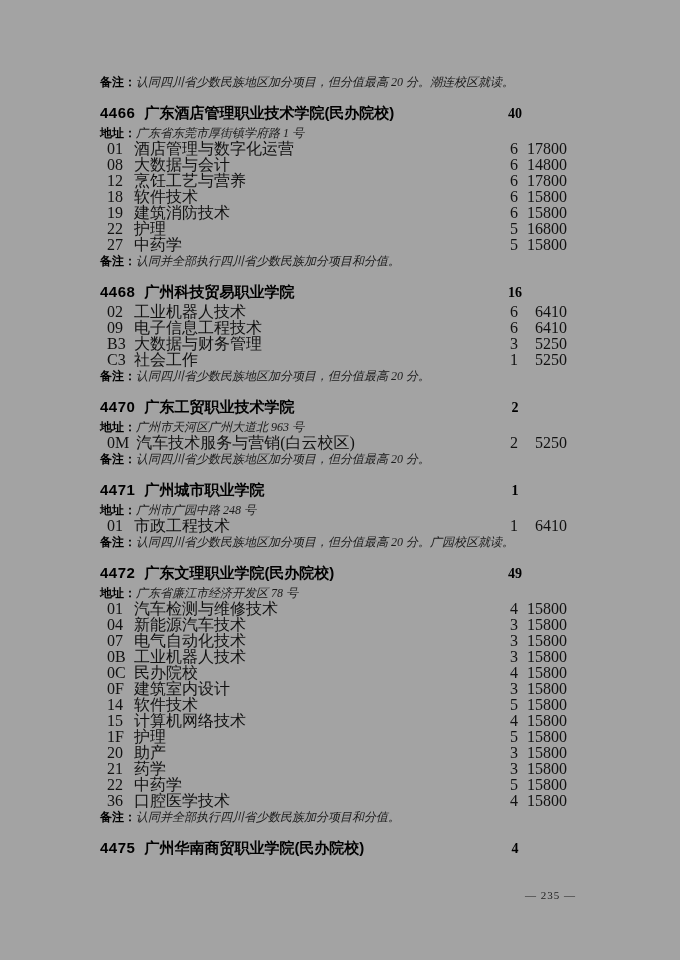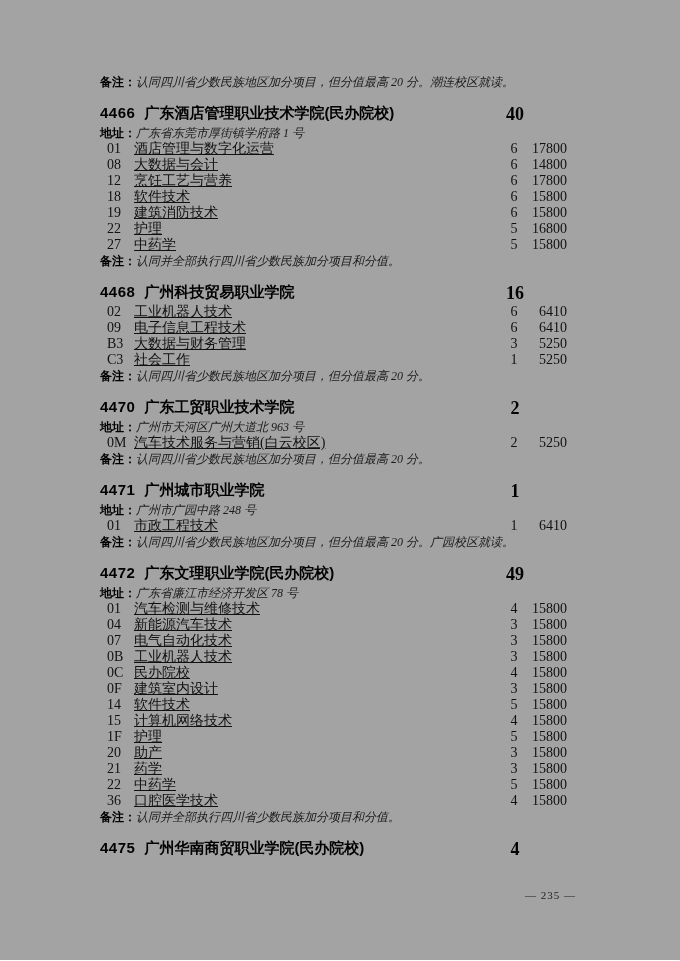--- a/index.html
+++ b/index.html
@@ -53,32 +53,31 @@
     letter-spacing: 0.5px;
     margin-top: 12px;
   }
   .col-total {
     position: absolute;
     left: 398px;
     top: 1px;
     width: 34px;
     text-align: center;
     font-family: "Liberation Serif", serif;
-    font-size: 18px;
+    font-size: 14px;
     font-weight: 600;
   }
   
   .major-row {
     position: relative;
-    font-size: 14px;
+    font-size: 16px;
     line-height: 16px;
     white-space: nowrap;
     padding-left: 7px;
     color: #111;
-    text-decoration: underline;
   }
   .m-code {
     display: inline-block;
     min-width: 20px;
     margin-right: 7px;
   }
   .m-plan {
     position: absolute;
     left: 400px;
     top: 0;

